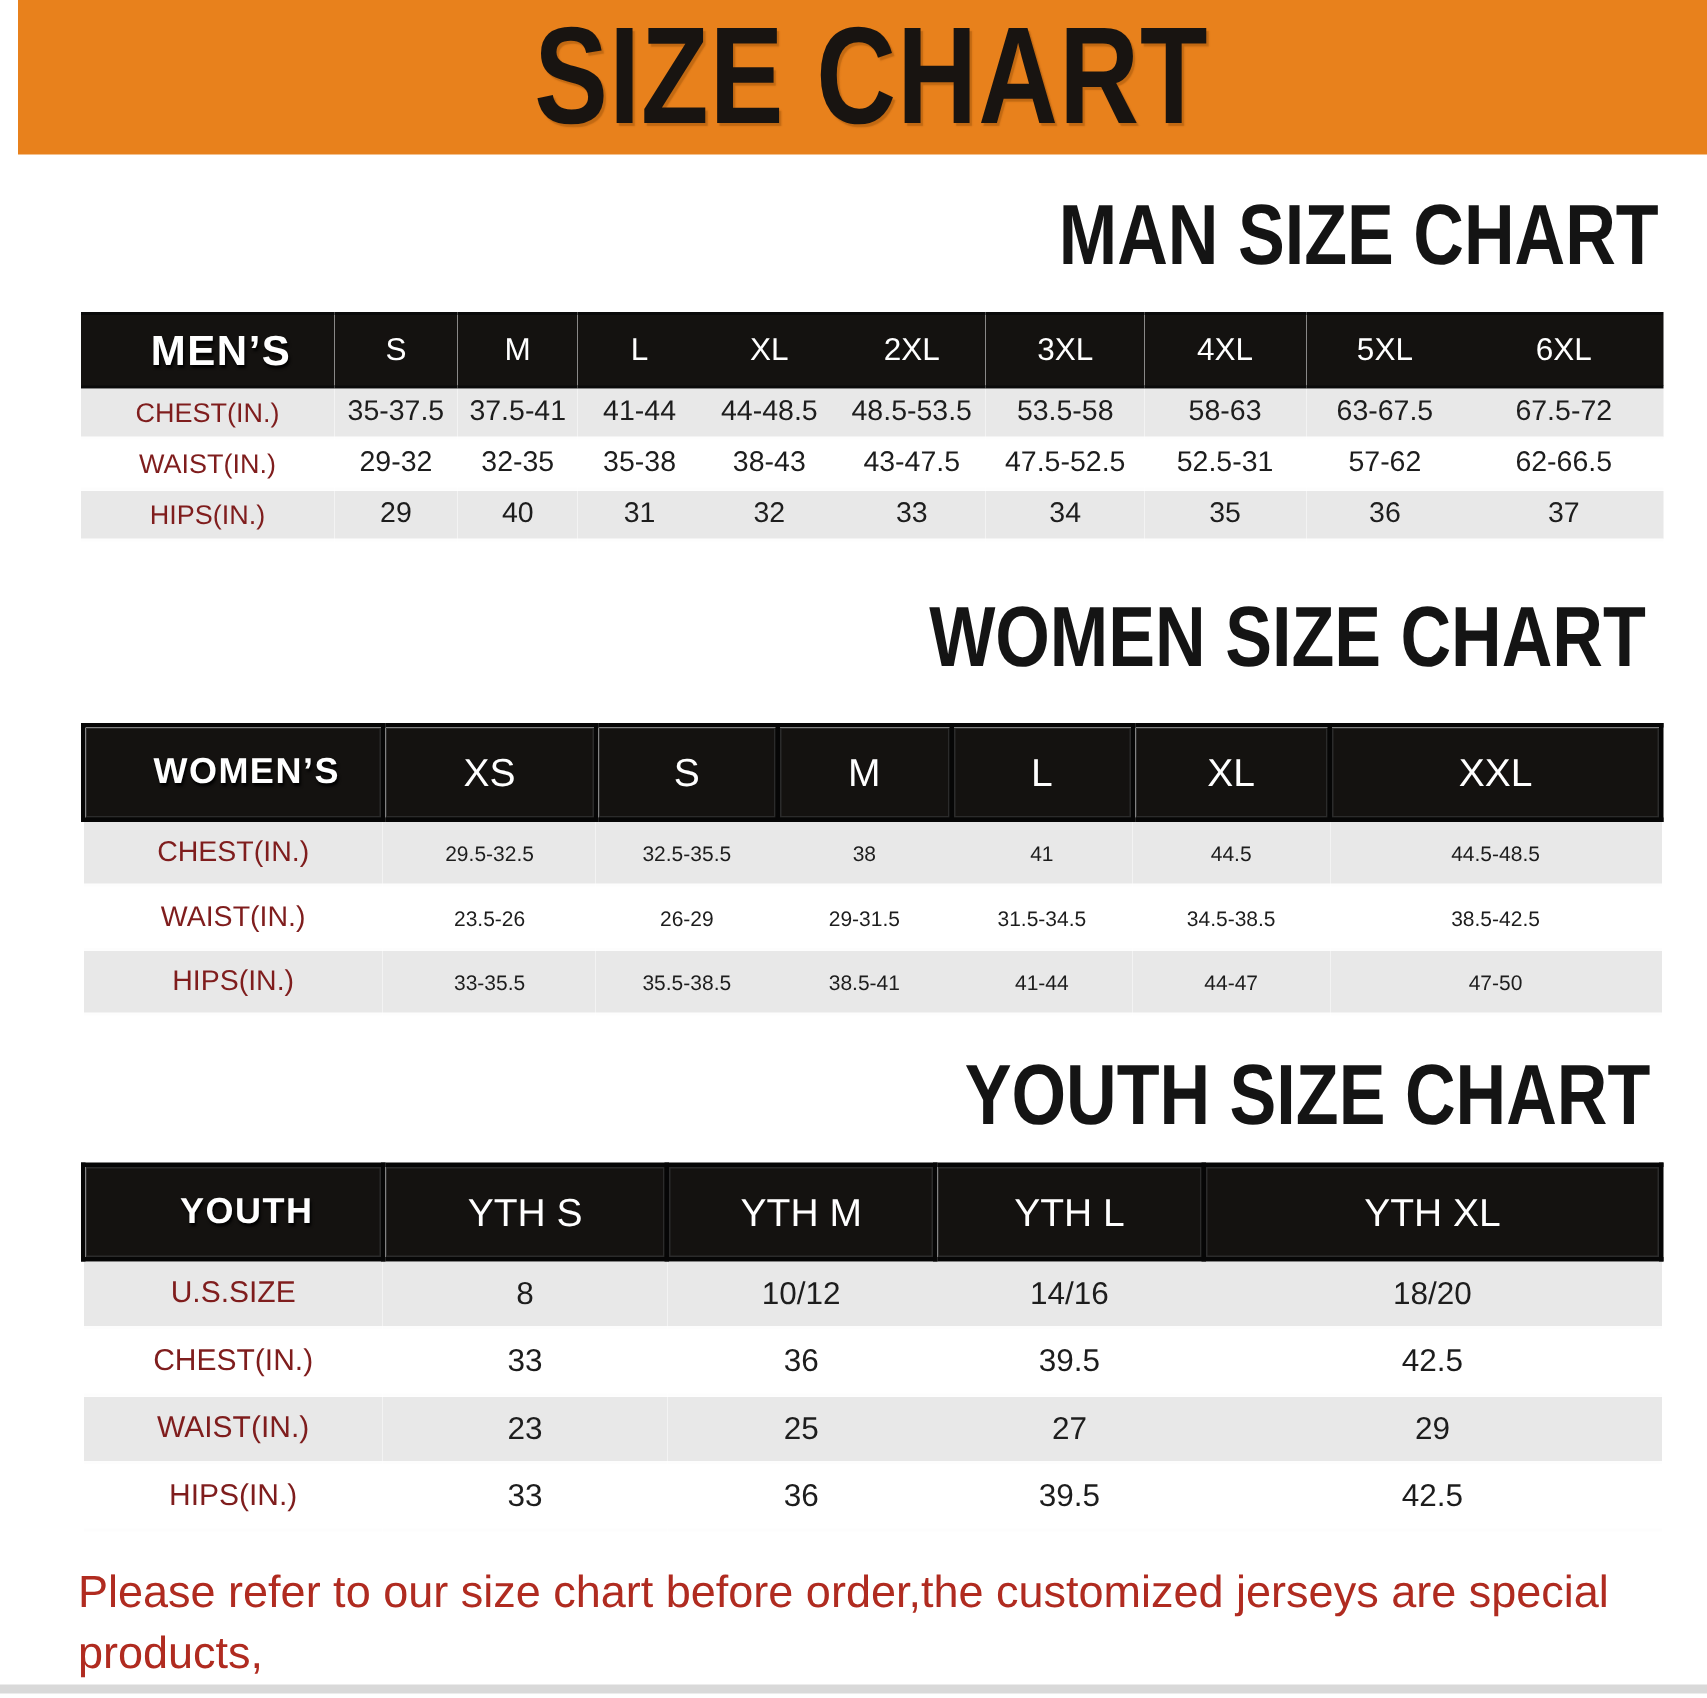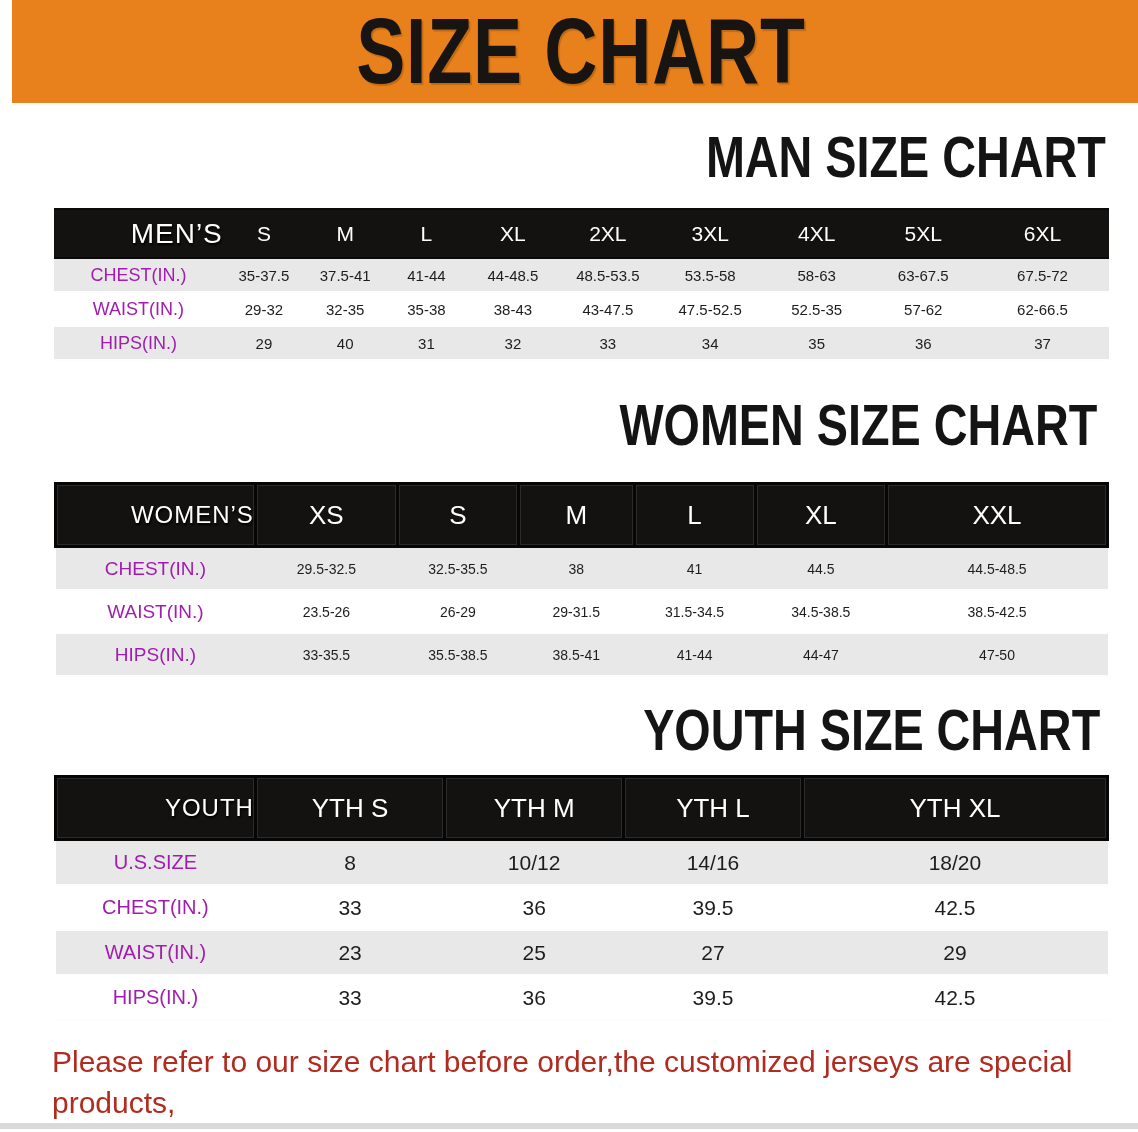--- a/index.html
+++ b/index.html
@@ -19,33 +19,33 @@
   .sec-title.man{margin-top:21px;}
   .sec-title.women{margin-top:31px;}
   .sec-title.youth{margin-top:20px;}
 
   
   table.size-table{border-collapse:collapse;table-layout:fixed;width:1055px;margin-left:42px;}
   table.size-table td,table.size-table th{padding:0;text-align:center;vertical-align:middle;
     overflow:hidden;white-space:nowrap;}
 
   tr.head th{background:#141210;color:#ffffff;font-weight:normal;}
-  tr.head th.corner{font-weight:normal;text-align:right;padding-left:18px;
+  tr.head th.corner{font-weight:bold;text-align:center;padding-left:18px;
     text-shadow:1px 2px 2px #000;}
   table.men tr.head th{height:47px;font-size:21px;border-top:2px solid #0a0a0a;border-bottom:2px solid #0a0a0a;}
   table.men tr.head th.corner{font-size:28px;letter-spacing:1px;}
   table.women tr.head th,table.youth tr.head th{height:60px;font-size:26px;
     border:3px solid #060606;box-shadow:inset 0 0 0 1px #2b2b2b;}
   table.women tr.head th.corner,table.youth tr.head th.corner{font-size:24px;letter-spacing:1px;}
 
   tr.row td{color:#1d1d1d;}
-  tr.row td.rlabel{color:#a21caf;}
+  tr.row td.rlabel{color:#7f1d1d;}
   tr.row.gray td{background:#e8e8e8;}
   tr.row.white td{background:#ffffff;}
-  table.men tr.row td{height:32px;font-size:15px;border-bottom:2px solid #fdfdfd;}
+  table.men tr.row td{height:32px;font-size:19px;border-bottom:2px solid #fdfdfd;}
   table.men tr.row td.rlabel{font-size:18px;}
   table.women tr.row td{height:41px;font-size:14px;border-bottom:2px solid #fdfdfd;}
   table.women tr.row td.rlabel{font-size:19px;}
   table.youth tr.row td{height:43px;font-size:21px;border-bottom:2px solid #fdfdfd;}
   table.youth tr.row td.rlabel{font-size:20px;}
   table.men{margin-top:18px;border-bottom:2px solid #e2e2e2;}
   table.women{margin-top:24px;border-bottom:2px solid #e2e2e2;}
   table.youth{margin-top:12px;border-bottom:2px solid #0f766e;}
 
   
@@ -107,21 +107,21 @@
       <td>67.5-72</td>
     </tr>
     <tr class="row white">
       <td class="rlabel">WAIST(IN.)</td>
       <td>29-32</td>
       <td>32-35</td>
       <td>35-38</td>
       <td>38-43</td>
       <td>43-47.5</td>
       <td>47.5-52.5</td>
-      <td>52.5-35</td>
+      <td>52.5-31</td>
       <td>57-62</td>
       <td>62-66.5</td>
     </tr>
     <tr class="row gray">
       <td class="rlabel">HIPS(IN.)</td>
       <td>29</td>
       <td>40</td>
       <td>31</td>
       <td>32</td>
       <td>33</td>

